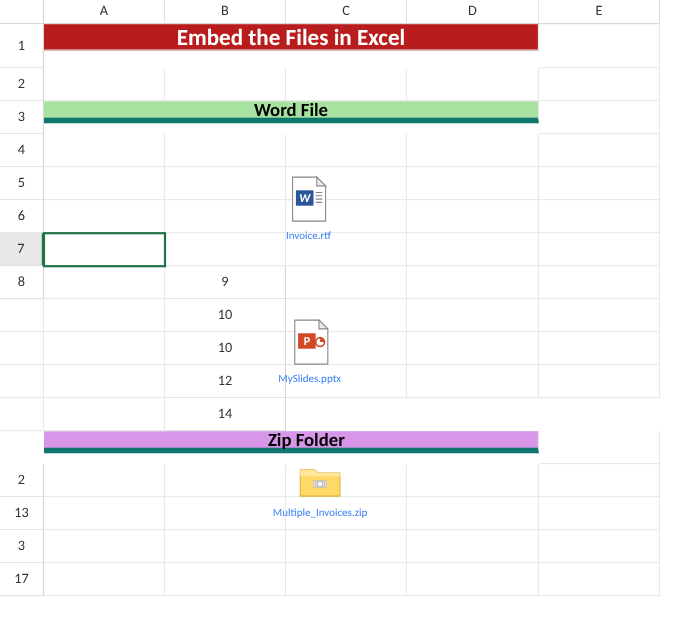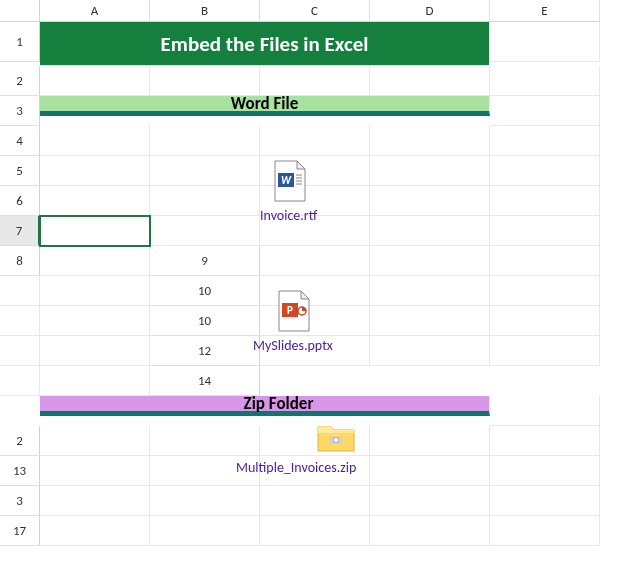--- a/index.html
+++ b/index.html
@@ -48,28 +48,28 @@
     }
     .cell {
       border-right: 1px solid #e8e8e8;
       border-bottom: 1px solid #e8e8e8;
       height: 30px;
       position: relative;
     }
     .cell.tall { height: 40px; }
     .title-cell {
       grid-column: 2 / 6;
-      background: #15803d;
+      background: #b91c1c;
       color: #fff;
       font-weight: bold;
       font-size: 21px;
       display: flex;
       align-items: center;
       justify-content: center;
-      height: 44px;
+      height: 24px;
       border-right: 1px solid #e8e8e8;
       border-bottom: 1px solid #e8e8e8;
     }
     .section-header {
       grid-column: 2 / 6;
       font-weight: bold;
       font-size: 17px;
       display: flex;
       align-items: center;
       justify-content: center;
@@ -87,31 +87,31 @@
       flex-direction: column;
       align-items: center;
       gap: 4px;
       z-index: 10;
     }
     .embed-icon {
       width: 36px;
       height: 44px;
     }
     .embed-label {
-      font-size: 14px;
-      color: #4c1d95;
+      font-size: 10px;
+      color: #3b82f6;
     }
     .selected-cell {
       outline: 2px solid #217346;
       outline-offset: -1px;
       z-index: 5;
     }
     .word-area { top: 159px; left: 260px; }
     .ppt-area { top: 289px; left: 253px; }
-    .zip-area { top: 419px; left: 236px; align-items: flex-end; }
+    .zip-area { top: 419px; left: 248px; }
   </style>
 </head>
 <body>
 
 <div class="grid">
 
   <div class="corner"></div>
   <div class="col-header">A</div>
   <div class="col-header">B</div>
   <div class="col-header">C</div>

